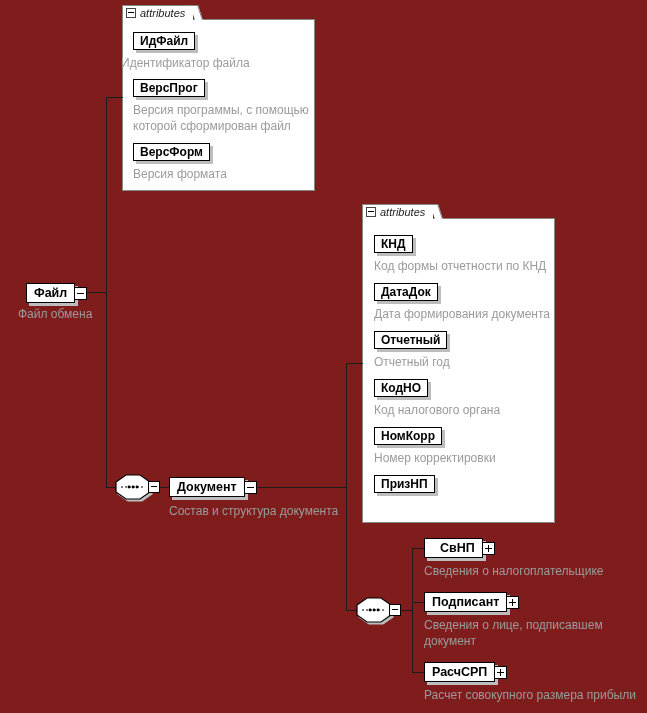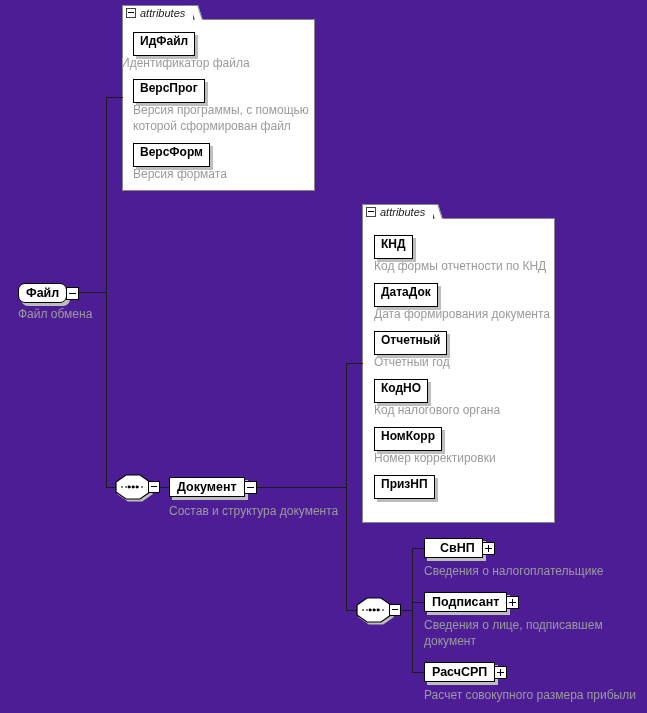--- a/index.html
+++ b/index.html
@@ -1,17 +1,17 @@
 <!DOCTYPE html>
 <html><head>
 <meta charset="utf-8">
 <style>
   html,body{margin:0;padding:0;background:#fff;}
   .canvas{
-    position:relative;width:647px;height:713px;background:#4c1d95;
+    position:relative;width:647px;height:713px;background:#7f1d1d;
     font-family:"Liberation Sans",sans-serif;overflow:hidden;
   }
   
   .hline,.vline{position:absolute;background:#1c1c1c;z-index:1;}
   .hline{height:1px;}
   .vline{width:1px;}
   
   .frame{position:absolute;border:1px solid #878787;background:#ffffff;z-index:0;}
   .tab{
     position:absolute;background:#ffffff;border:1px solid #878787;
@@ -24,21 +24,21 @@
     transform:skewX(18deg);transform-origin:0 0;box-sizing:border-box;
   }
   .tab-label{font-style:italic;font-size:11px;color:#1c1c1c;margin-left:4px;white-space:nowrap;position:relative;z-index:4;}
   
   .ebox,.abox{
     position:absolute;border:1px solid #000;background:#ffffff;color:#000;
     font-weight:bold;white-space:nowrap;box-sizing:border-box;
     box-shadow:3px 3px 0 #bdbdbd;z-index:2;
   }
   .ebox{font-size:12.5px;line-height:14px;padding:2px 7px;height:20px;}
-  .abox{font-size:12px;line-height:13px;padding:2px 6px;height:24px;}
+  .abox{font-size:12px;line-height:13px;padding:2px 6px;height:18px;}
   
   .tgl{
     position:absolute;width:13px;height:13px;border:1px solid #000;
     background:#fff;box-sizing:border-box;z-index:2;
   }
   .tgl::before{content:'';position:absolute;left:2px;right:2px;top:5px;height:1px;background:#000;}
   .tgl.plus::after{content:'';position:absolute;top:2px;bottom:2px;left:5px;width:1px;background:#000;}
   .tgl.attached{right:-13px;top:3px;}
   .tgl.seq{width:12px;height:12px;}
   .tgl.seq::before{top:4px;}
@@ -100,21 +100,21 @@
   <div class="abox" style="left:374px;top:283px;">ДатаДок</div>
   <div class="cap" style="left:374px;top:306px;">Дата формирования документа</div>
   <div class="abox" style="left:374px;top:331px;">Отчетный</div>
   <div class="cap" style="left:374px;top:354px;">Отчетный год</div>
   <div class="abox" style="left:374px;top:379px;">КодНО</div>
   <div class="cap" style="left:374px;top:402px;">Код налогового органа</div>
   <div class="abox" style="left:374px;top:427px;">НомКорр</div>
   <div class="cap" style="left:374px;top:450px;">Номер корректировки</div>
   <div class="abox" style="left:374px;top:475px;">ПризНП</div>
 
-  <div class="ebox" style="left:18px;top:283px;border-radius:7px;">
+  <div class="ebox" style="left:26px;top:283px;">
     <span>Файл</span>
     <span class="tgl attached"></span>
   </div>
   <div class="cap" style="left:18px;top:306px;">Файл обмена</div>
 
   <svg class="seq-oct" style="left:115px;top:474px;" width="36" height="26" viewBox="0 0 36 26">
     <polygon points="11,1 25,1 35,8 35,18 25,25 11,25 1,18 1,8" fill="#ffffff" stroke="#000000" stroke-width="1.2"></polygon>
     <line x1="6" y1="13" x2="30" y2="13" stroke="#000000" stroke-width="1" stroke-dasharray="2,2"></line>
     <circle cx="14" cy="13" r="1.4" fill="#000000"></circle>
     <circle cx="18" cy="13" r="1.4" fill="#000000"></circle>

